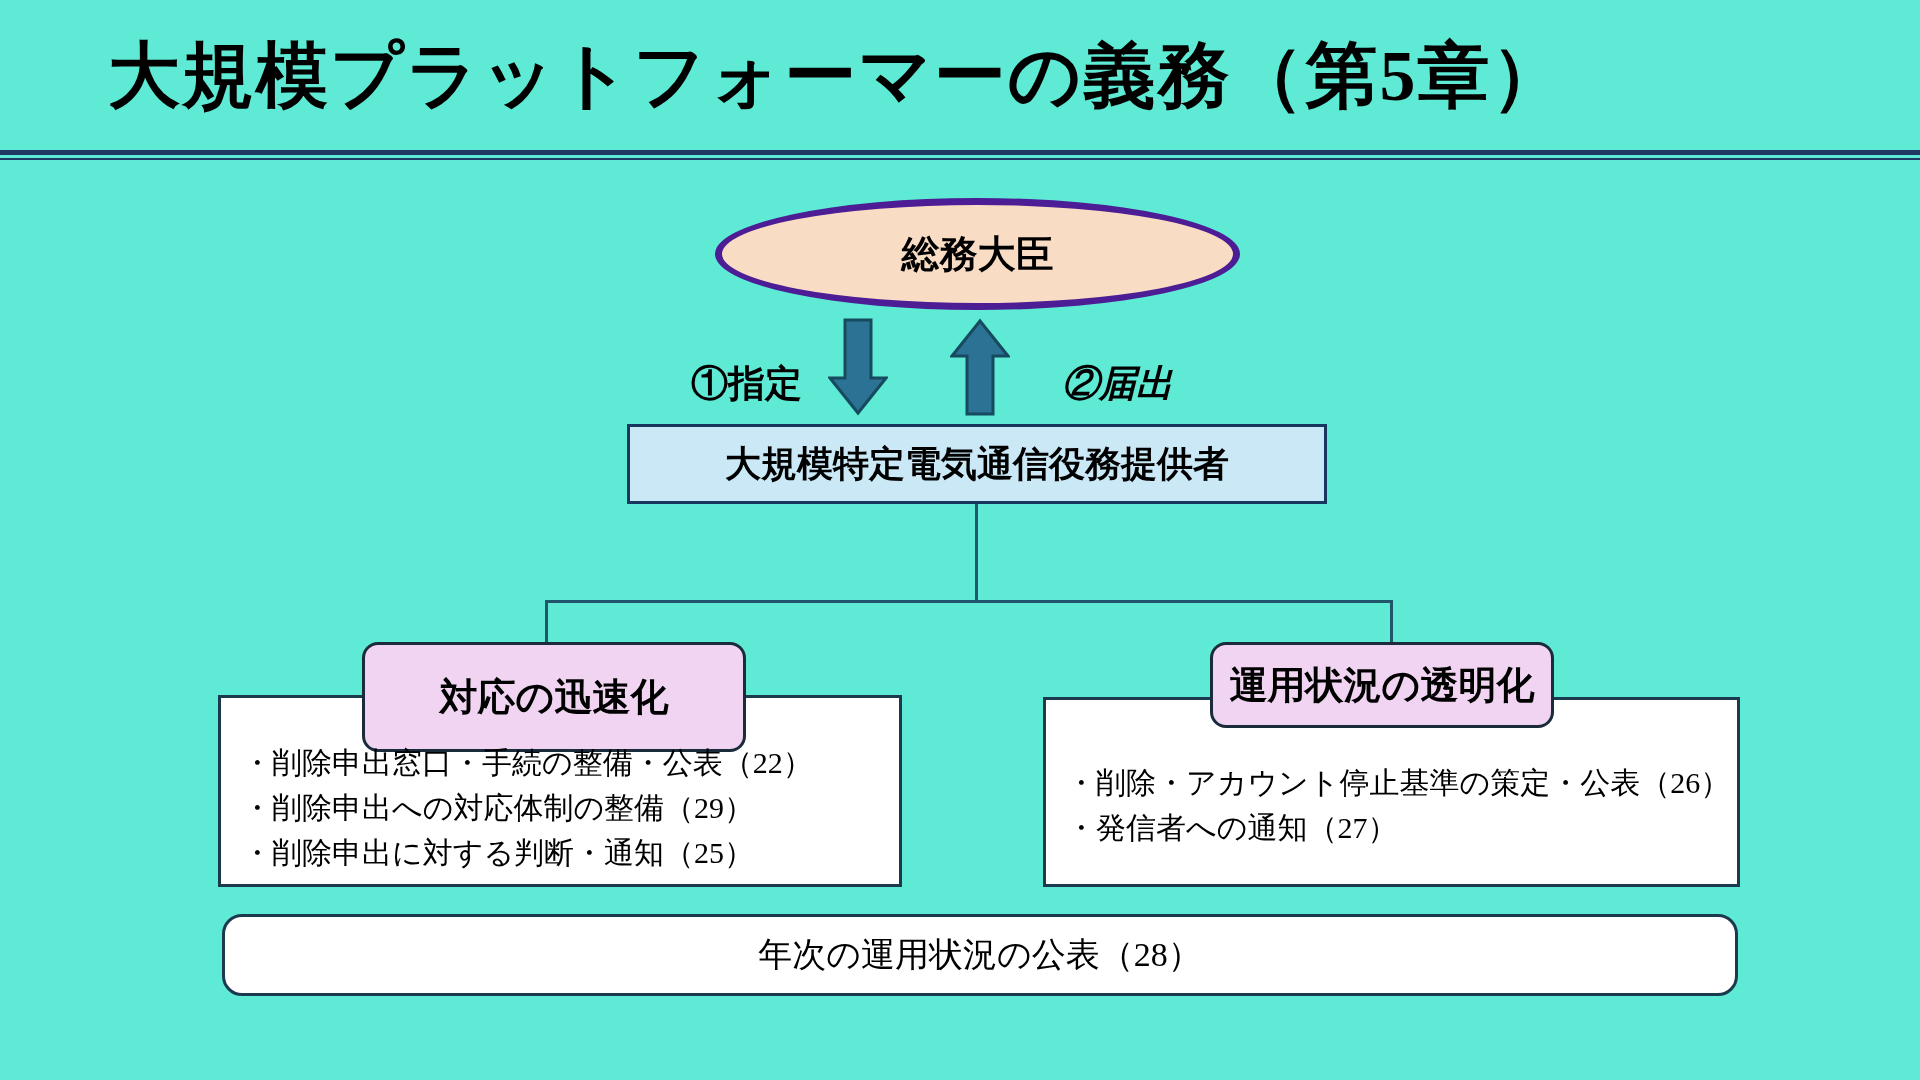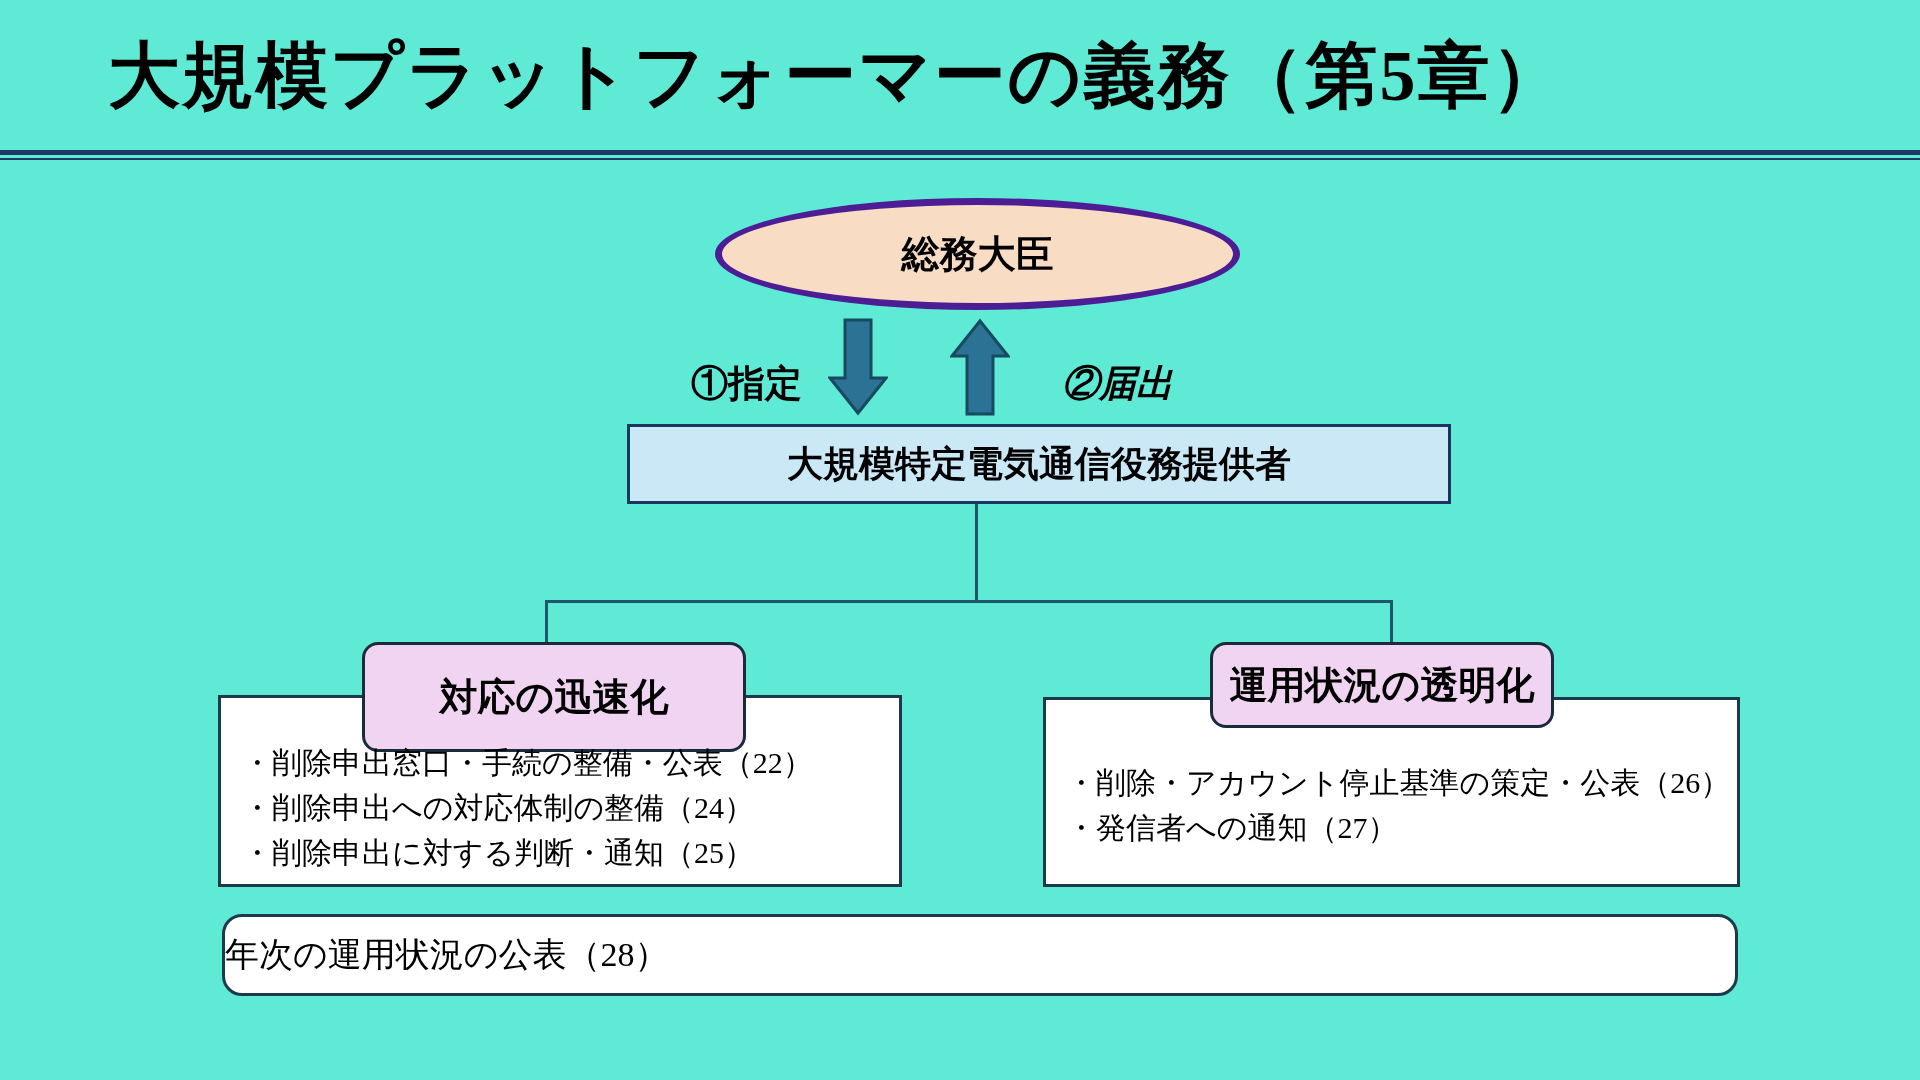--- a/index.html
+++ b/index.html
@@ -62,21 +62,21 @@
     white-space: nowrap;
     margin-top: 32px;
   }
   .label-designation { left: 602px; width: 200px; text-align: right; }
   .label-notification { left: 1062px; font-style: italic; }
 
   .provider-box {
     position: absolute;
     left: 627px;
     top: 424px;
-    width: 824px;
+    width: 700px;
     height: 80px;
     background: #CBE8F6;
     border: 3px solid #17375E;
     display: flex;
     align-items: center;
     justify-content: center;
     font-size: 36px;
     font-weight: bold;
   }
 
@@ -121,20 +121,21 @@
     position: absolute;
     left: 222px;
     top: 914px;
     width: 1516px;
     height: 82px;
     background: #ffffff;
     border: 3px solid #1C3A4E;
     border-radius: 20px;
     display: flex;
     align-items: center;
+    justify-content: center;
     font-size: 34px;
   }
 </style>
 </head>
 <body>
 
 <div class="slide">
 
   <div class="slide-title">大規模プラットフォーマーの義務（第5章）</div>
 
@@ -171,21 +172,21 @@
   <div class="group-header header-left">
     <span>対応の迅速化</span>
   </div>
 
   <div class="group-header header-right">
     <span>運用状況の透明化</span>
   </div>
 
   <div class="bullet-list list-left">
     <div>・削除申出窓口・手続の整備・公表（22）</div>
-    <div>・削除申出への対応体制の整備（24）</div>
+    <div>・削除申出への対応体制の整備（29）</div>
     <div>・削除申出に対する判断・通知（25）</div>
   </div>
 
   <div class="bullet-list list-right">
     <div>・削除・アカウント停止基準の策定・公表（26）</div>
     <div>・発信者への通知（27）</div>
   </div>
 
   <div class="annual-box">
     <span>年次の運用状況の公表（28）</span>

